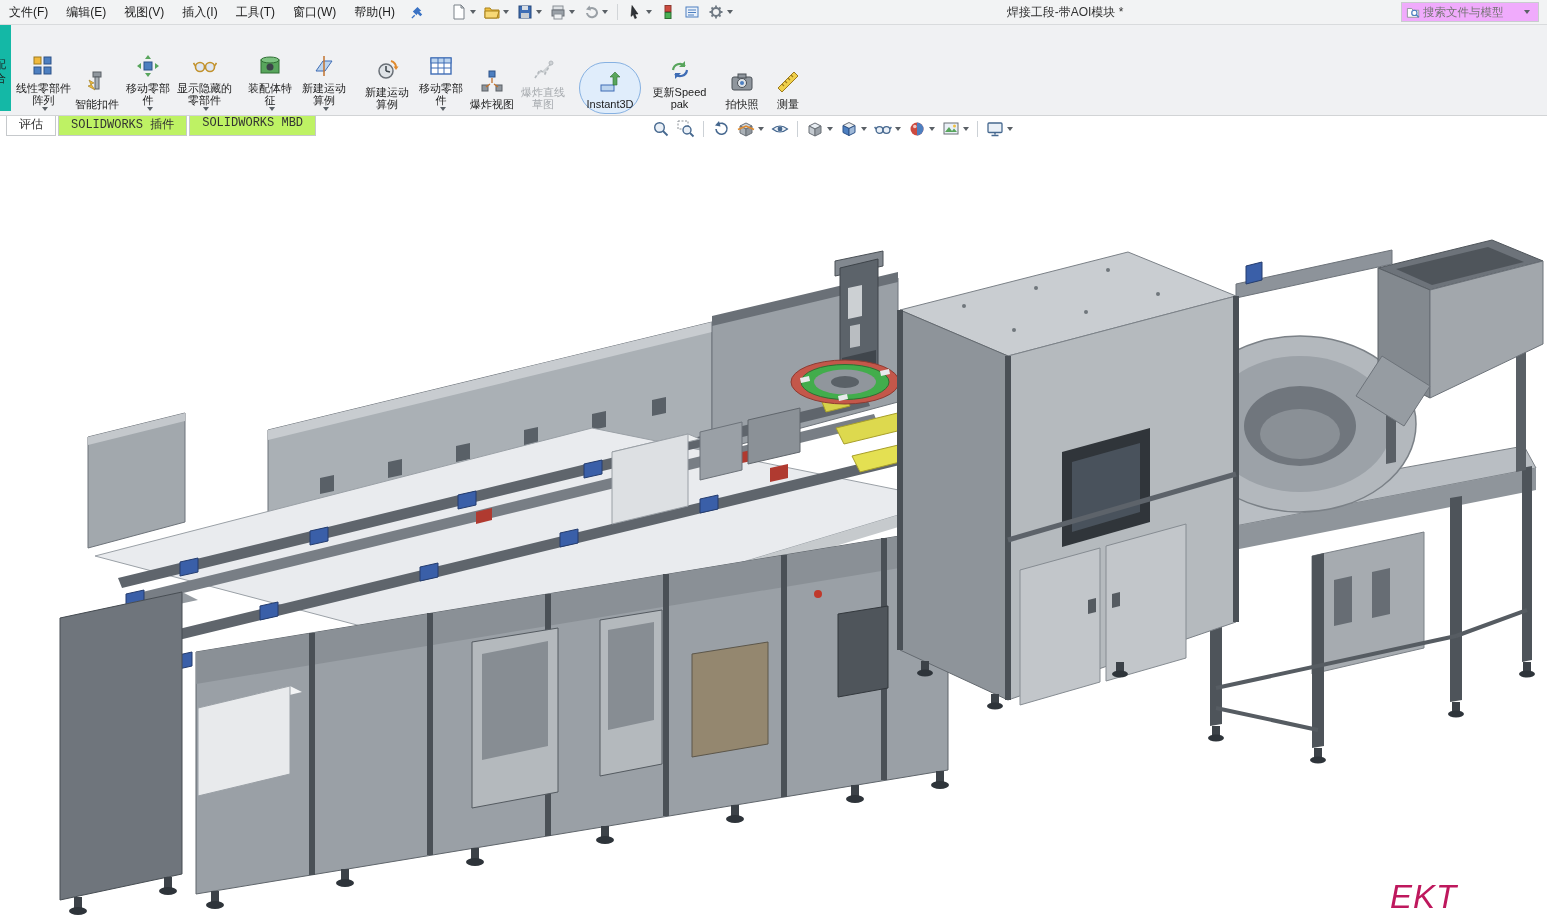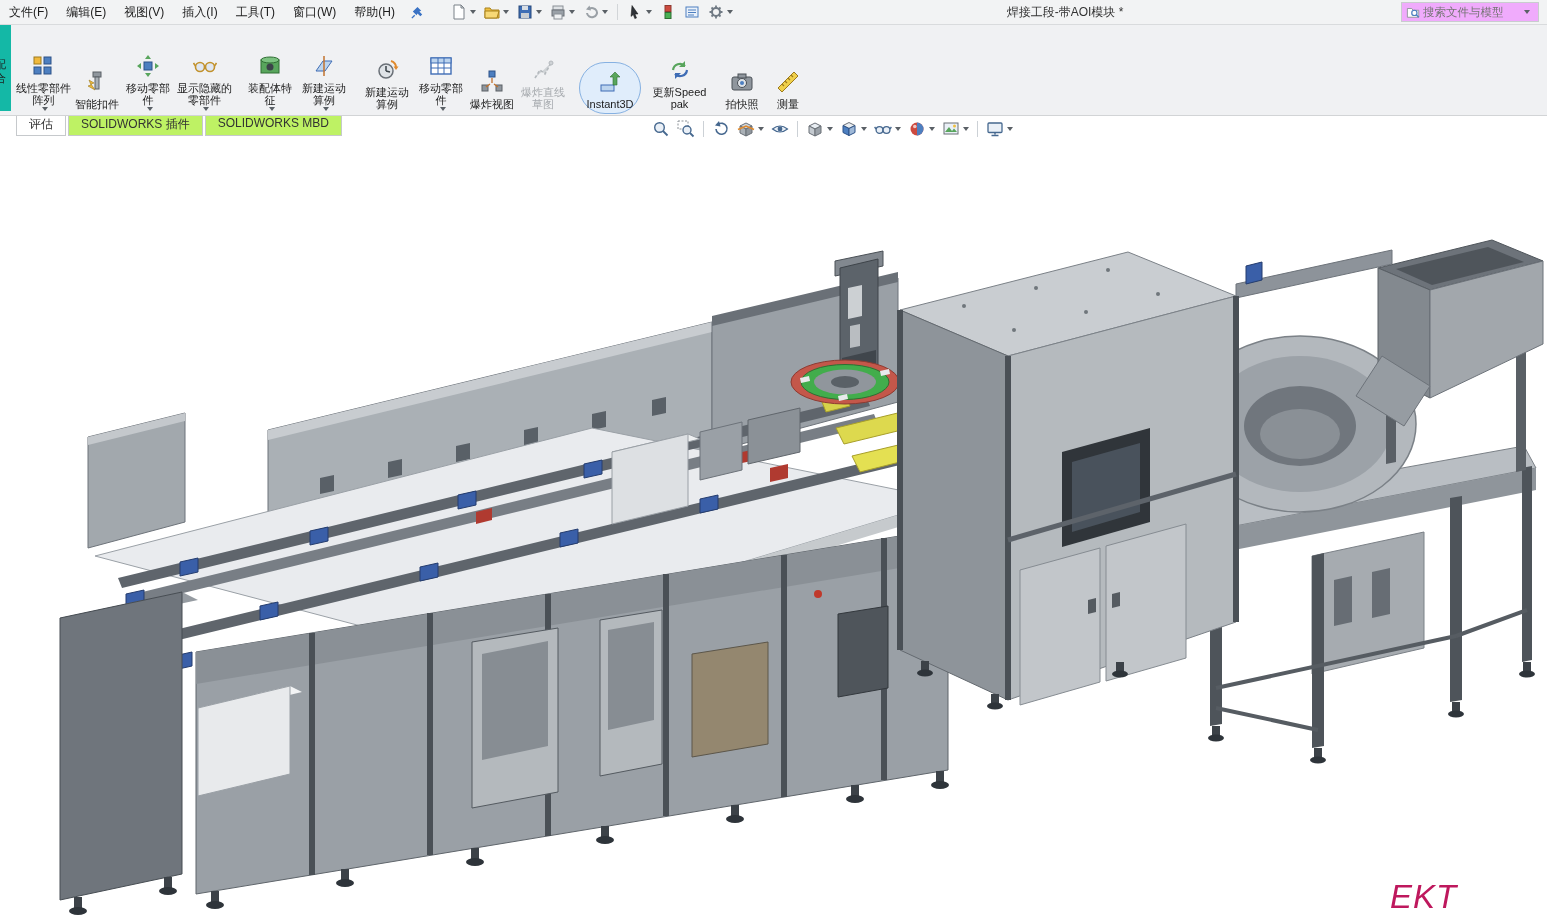--- a/index.html
+++ b/index.html
@@ -28,21 +28,21 @@
   .rbtn{width:50px;display:flex;flex-direction:column;align-items:center;justify-content:flex-start;
         padding:4px 1px 2px;font-size:11px;line-height:1.15;text-align:center;border:1px solid transparent;border-radius:2px;}
   .rbtn .ricon{height:30px;display:flex;align-items:center;justify-content:center;}
   .rbtn .rlabel{margin-top:1px;word-break:break-all;}
   .rbtn.w54{width:55px;} .rbtn.w58{width:58px;border-radius:31px;} .rbtn.w44{width:44px;} .rbtn.w40{width:40px;}
   .rbtn.disabled{color:#a7abaf;}
   .rbtn.disabled svg *{stroke:#b4b9bd !important;fill:#cfd3d6 !important;}
   .rbtn.active{background:#e0edfb;border-color:#86b1e2;}
   .rsep{width:1px;background:#d8dadc;margin:5px 4px;}
   
-  .tabbar{position:absolute;top:113px;left:0;height:23px;display:flex;padding-left:16px;z-index:28;}
+  .tabbar{position:absolute;top:113px;left:0;height:23px;display:flex;padding-left:6px;z-index:28;font-family:Liberation Mono, monospace;}
   .tab{padding:3px 12px 0;font-size:12px;background:#bef264;border:1px solid #c6c9cc;border-top:none;
        margin-right:2px;color:#333;height:19px;}
   .tab.active{background:#fff;}
   
   .headsup{position:absolute;top:117px;left:644px;display:flex;align-items:center;gap:3px;
            padding:2px 6px;z-index:27;background:rgba(255,255,255,0.6);border-radius:3px;}
   .hbtn{display:flex;align-items:center;padding:1px 2px;border-radius:2px;}
   .hsep{width:1px;height:16px;background:#ccd1d6;margin:0 3px;}
   
   .viewport{position:absolute;top:113px;left:0;right:0;bottom:0;background:#ffffff;z-index:1;}

